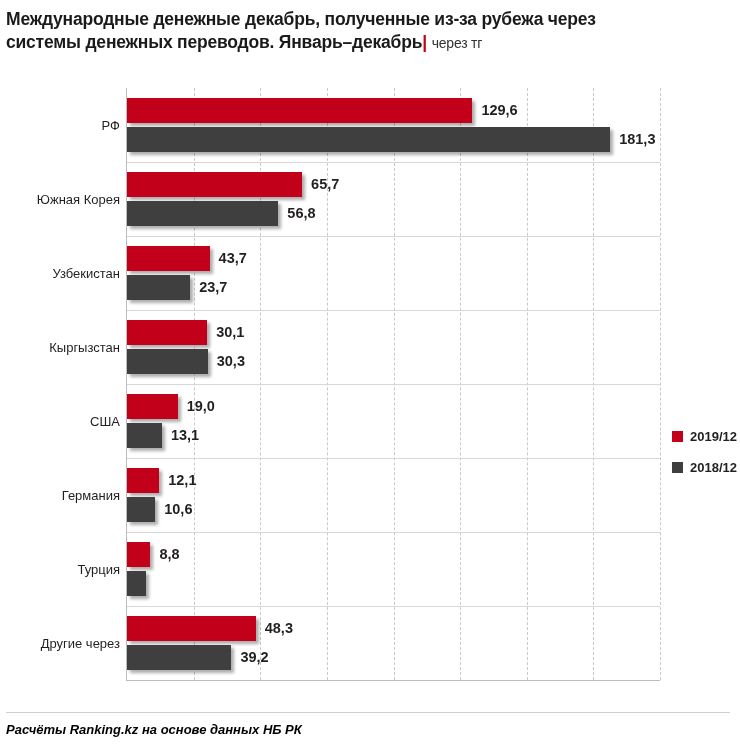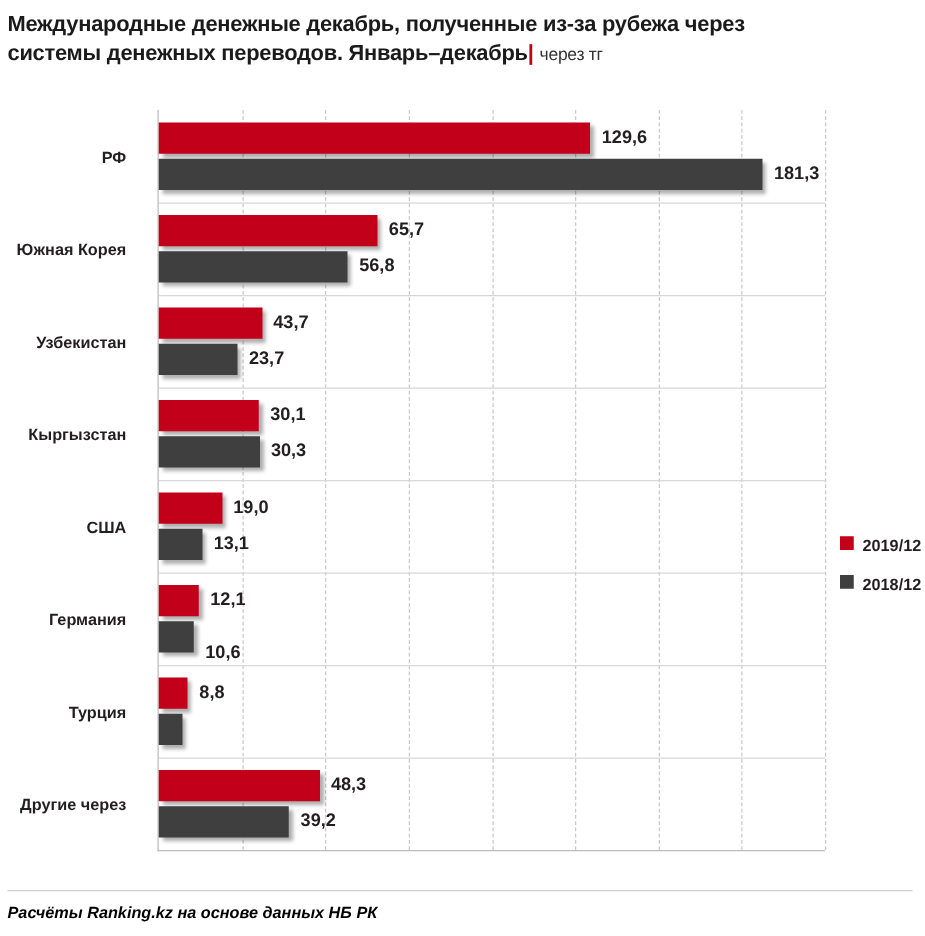--- a/index.html
+++ b/index.html
@@ -73,24 +73,24 @@
 
   
   .cat {
     position: absolute;
     left: 0;
     width: 100%;
   }
   .cat-label {
     position: absolute;
     right: 100%;
-    margin-right: 26px;
+    margin-right: 7px;
     text-align: left;
     font-size: 13px;
-    font-weight: bold;
+    font-weight: normal;
     color: #231f20;
     white-space: nowrap;
     line-height: 1;
   }
 
   .bar {
     position: absolute;
     height: 25px;
     box-shadow: 3px 3px 3px rgba(0,0,0,0.32);
   }
@@ -109,21 +109,21 @@
 
   
   .legend {
     position: absolute;
     left: 672px;
     top: 363px;
     font-size: 13px;
   }
   .legend-item {
     display: flex;
-    align-items: flex-start;
+    align-items: center;
     margin-bottom: 16px;
     white-space: nowrap;
   }
   .legend-swatch {
     width: 11px;
     height: 11px;
     margin-right: 7px;
     flex: 0 0 auto;
   }
   .legend-label {
@@ -207,21 +207,21 @@
         <div class="bar-value" style="left: 59.635px; top: 10px;">19,0</div>
         <div class="bar s2018" style="left: 0px; top: 39px; width: 34.9115px; background: rgb(63, 63, 63);"></div>
         <div class="bar-value" style="left: 43.9115px; top: 39px;">13,1</div>
       </div>
       <div class="cat-sep" style="top: 370px;"></div>
       <div class="cat" style="top: 370px; height: 74px;">
         <div class="cat-label" style="top: 31px;">Германия</div>
         <div class="bar s2019" style="left: 0px; top: 10px; width: 32.2465px; background: rgb(194, 0, 26);"></div>
         <div class="bar-value" style="left: 41.2465px; top: 10px;">12,1</div>
         <div class="bar s2018" style="left: 0px; top: 39px; width: 28.249px; background: rgb(63, 63, 63);"></div>
-        <div class="bar-value" style="left: 37.249px; top: 52px;">10,6</div>
+        <div class="bar-value" style="left: 37.249px; top: 39px;">10,6</div>
       </div>
       <div class="cat-sep" style="top: 444px;"></div>
       <div class="cat" style="top: 444px; height: 74px;">
         <div class="cat-label" style="top: 31px;">Турция</div>
         <div class="bar s2019" style="left: 0px; top: 10px; width: 23.452px; background: rgb(194, 0, 26);"></div>
         <div class="bar-value" style="left: 32.452px; top: 10px;">8,8</div>
         <div class="bar s2018" style="left: 0px; top: 39px; width: 18.655px; background: rgb(63, 63, 63);"></div>
         <div class="bar-value" style="left: 42px; top: 39px; margin-top: 42px;">7,0</div>
       </div>
       <div class="cat-sep" style="top: 518px;"></div>

